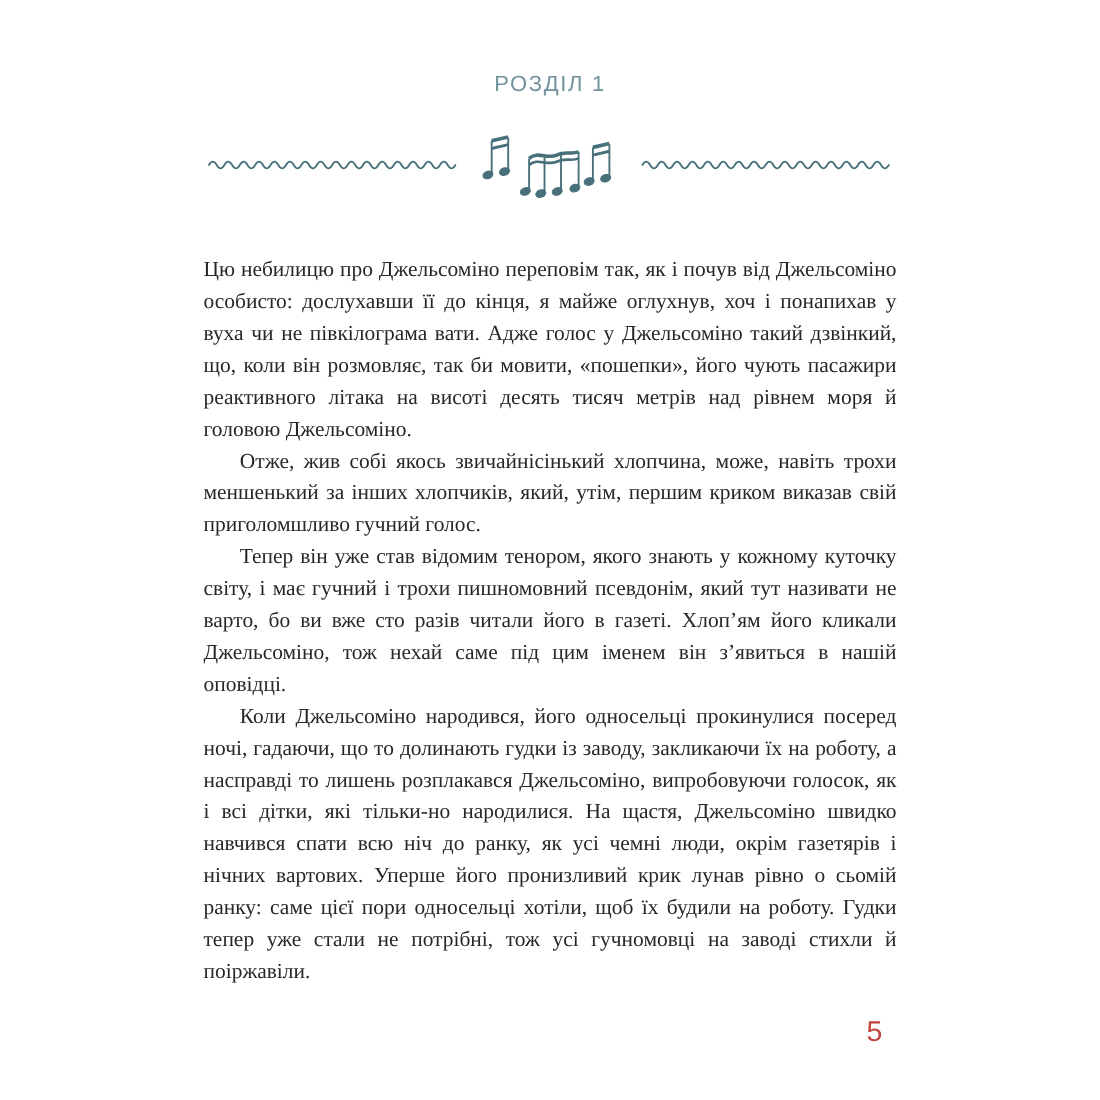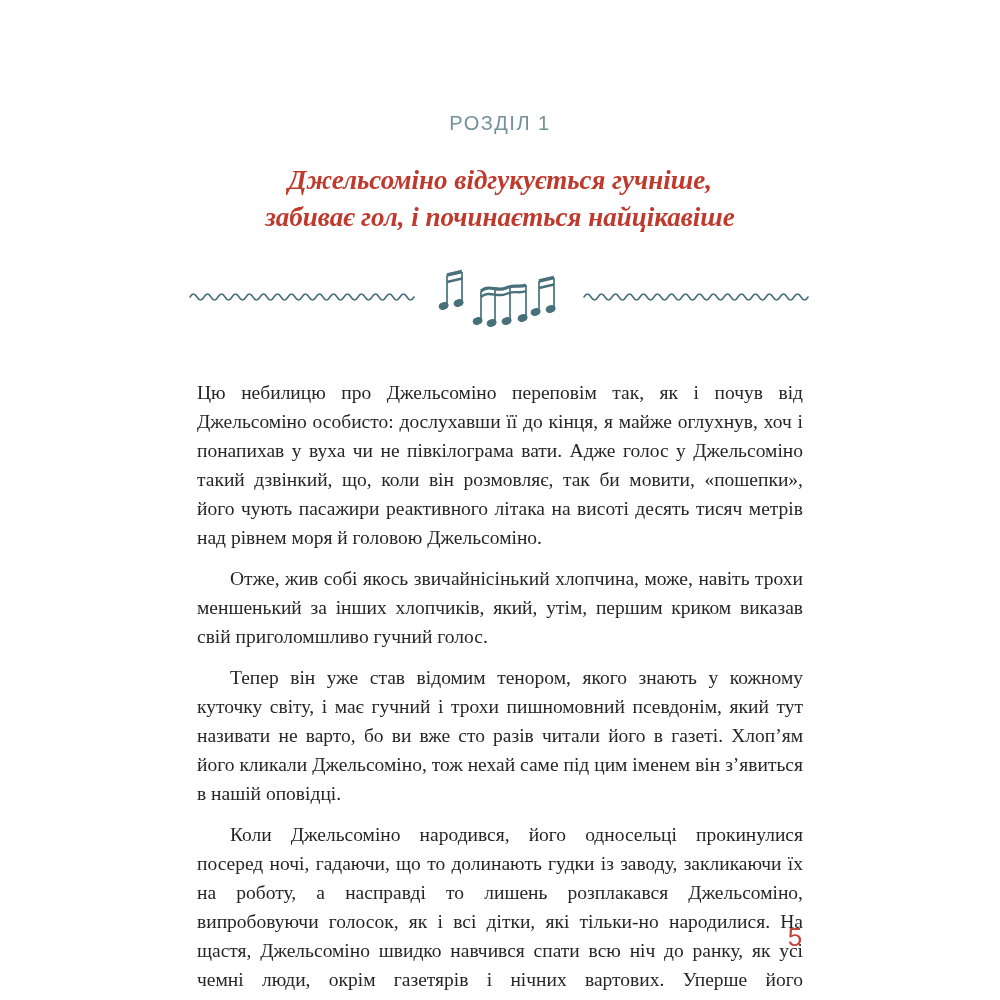--- a/index.html
+++ b/index.html
@@ -2,21 +2,21 @@
 <html><head>
 <meta charset="utf-8">
 <style>
   html,body { margin:0; padding:0; background:#ffffff; }
   .page {
     position:relative;
     width:1000px; height:1000px;
     margin:0 auto;
     background:var(--bg, #ffffff);
     box-sizing:border-box;
-    padding-top:112px;
+    padding-top:66px;
     overflow:hidden;
     font-family:"Liberation Serif", serif;
   }
   .chapter-label {
     text-align:center;
     font-family:"Liberation Sans", sans-serif;
     font-size:20px;
     letter-spacing:1.5px;
     color:var(--chapter, #72929b);
   }
@@ -43,44 +43,40 @@
   .notes { flex:0 0 auto; margin:0 4px; }
   .body-text {
     width:630px;
     margin:50px auto 0;
     font-size:19.5px;
     line-height:29px;
     text-align:justify;
     color:var(--body, #262626);
     hyphens:none;
   }
-  .body-text p { margin:12px; }
+  .body-text p { margin:0; }
   .body-text p.indent { text-indent:33px; }
   .page-number {
     position:absolute;
     top:922px;
     left:770px;
     width:50px;
     text-align:center;
     font-family:"Liberation Sans", sans-serif;
     font-size:26px;
     color:var(--pagenum, #c2443a);
   }
 </style>
 </head>
 <body>
 
 <div class="page" style="--bg: #ffffff; --chapter: #72929b; --title: #bf3a2c; --body: #262626; --pagenum: #c2443a;">
 
   <div class="chapter-label">РОЗДІЛ 1</div>
 
-  <h1 class="chapter-title">
-    <span>Джельсоміно відгукується гучніше,</span><br>
-    <span>забиває гол, і починається найцікавіше</span>
-  </h1>
 
   <div class="divider">
     <svg class="wave" width="228" height="14" viewBox="0 0 228 14">
       <path class="wave-path" fill="none" stroke="#47707b" stroke-width="1.6" stroke-linecap="round" d="M1 8 q3.5 -6 7 0 t7 0 t7 0 t7 0 t7 0 t7 0 t7 0 t7 0 t7 0 t7 0 t7 0 t7 0 t7 0 t7 0 t7 0 t7 0 t7 0 t7 0 t7 0 t7 0 t7 0 t7 0 t7 0 t7 0 t7 0 t7 0 t7 0 t7 0 t7 0 t7 0 t7 0 t7 0"></path>
     </svg>
 
     <svg class="notes" width="138" height="64" viewBox="0 0 138 64">
       <g stroke="#47707b" fill="#47707b">
 
         <path d="M16 11 L31 7.5" stroke-width="3.4" fill="none"></path>

